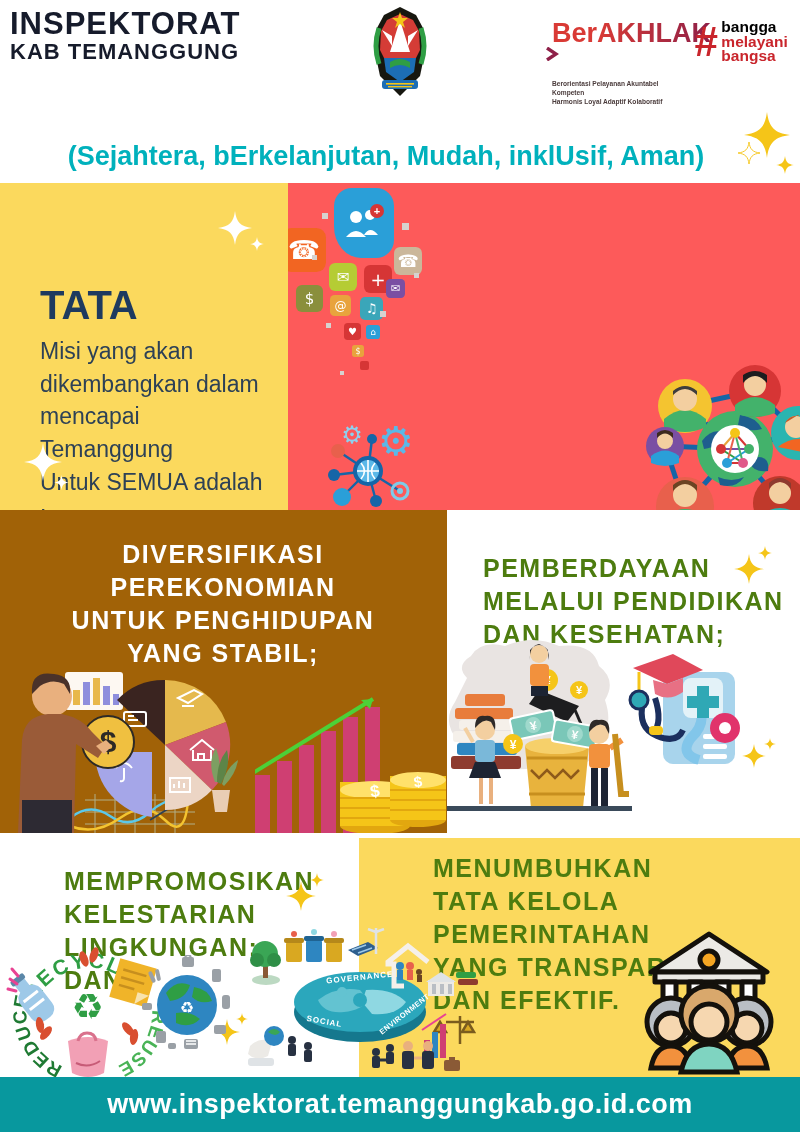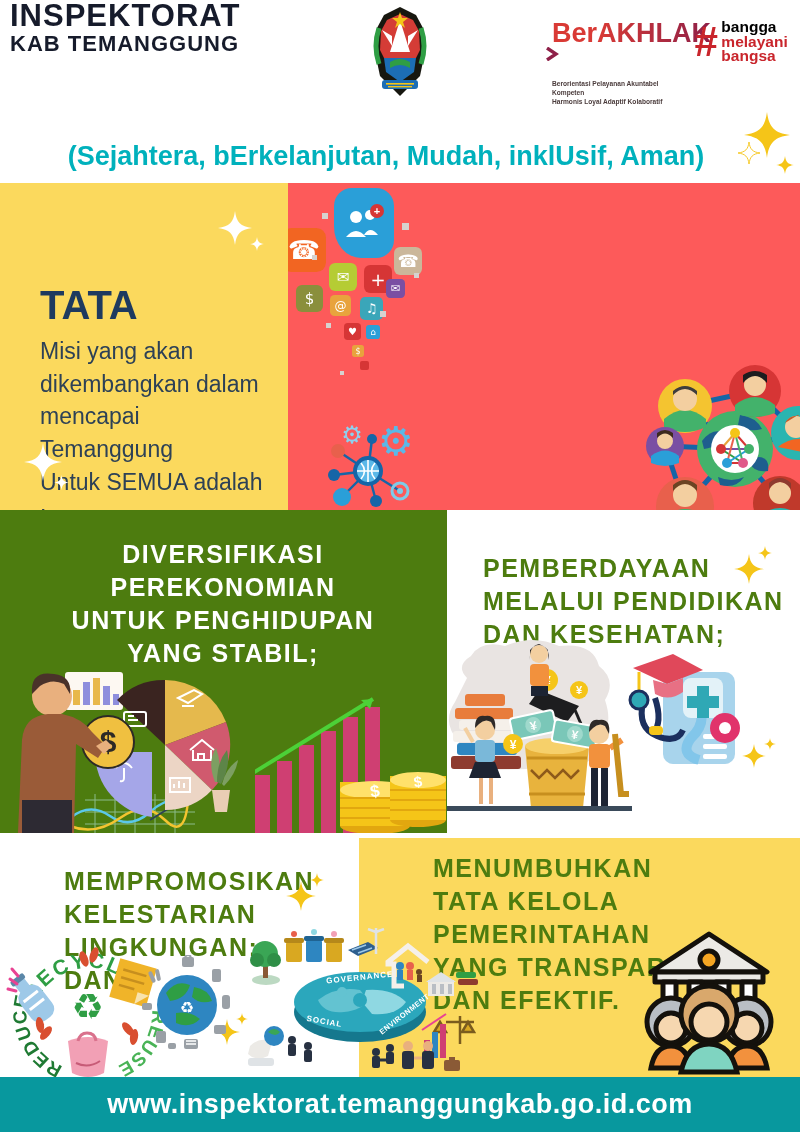--- a/index.html
+++ b/index.html
@@ -19,21 +19,21 @@
   .bl.dark{color:#000000;} .bl.red{color:#c9252c;}
 
   
   .big-title{width:800px;text-align:center;font-size:45px;font-weight:bold;letter-spacing:0px;color:#00b1bc;line-height:1;}
   .sub-title{width:800px;text-align:center;font-size:27px;font-weight:bold;color:#00b1bc;line-height:1;}
 
   
   .blk{position:absolute;overflow:hidden;}
   .blk-yellow{background:#fbd95d;}
   .blk-red{background:#fd5a5a;}
-  .blk-teal{background:#4d7c0f;}
+  .blk-teal{background:#a16207;}
   .blk-white{background:#ffffff;}
   .footer-band{background:#08989e;display:flex;align-items:center;justify-content:center;}
   .footer-url{color:#ffffff;font-size:27px;font-weight:bold;letter-spacing:0.5px;}
 
   .misi-h{font-size:40px;font-weight:bold;color:#1e3a5f;line-height:1;}
   .misi-body{font-size:23px;color:#2d4156;line-height:1.42;white-space:pre-line;}
 
   .mission-heading{font-weight:bold;letter-spacing:1.5px;line-height:1.32;white-space:pre-line;font-size:25px;}
   .mh-white{color:#ffffff;text-align:center;}
   .mh-navy{color:#4d7c0f;text-align:left;}
@@ -51,21 +51,21 @@
 <div class="page">
 
   <svg width="0" height="0" style="position:absolute">
     <defs>
       <symbol id="sparkle" viewBox="0 0 48 48">
         <path d="M24 0 C26 16 32 22 48 24 C32 26 26 32 24 48 C22 32 16 26 0 24 C16 22 22 16 24 0 Z"></path>
       </symbol>
     </defs>
   </svg>
 
-  <div class="abs" style="left:10px;top:0;">
+  <div class="abs" style="left:10px;top:8px;">
     <div class="org1">INSPEKTORAT</div>
     <div class="org2">KAB TEMANGGUNG</div>
   </div>
 
   <svg class="abs" style="left:352px;top:6px;" width="96" height="92" viewBox="0 0 96 92">
     <path d="M48 1 L64 9 L71 22 L73 46 L68 70 L48 90 L28 70 L23 46 L25 22 L32 9 Z" fill="#17170f"></path>
     <path d="M48 8 L61 14 L67 25 L68 44 L64 52 L32 52 L28 44 L29 25 L35 14 Z" fill="#d43c36"></path>
     <path d="M48 14 L58 46 L38 46 Z" fill="#ffffff"></path>
     <path d="M40 30 L30 24 L40 40 Z M56 30 L66 24 L56 40 Z" fill="#ffffff"></path>
     <path d="M32 52 L64 52 L62 66 L48 76 L34 66 Z" fill="#1c6eb5"></path>

